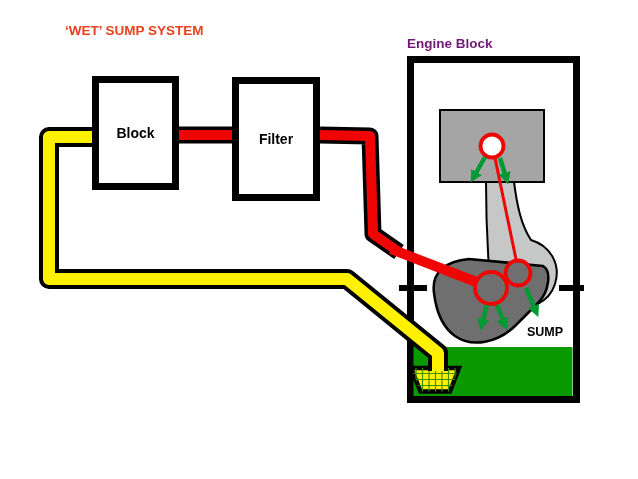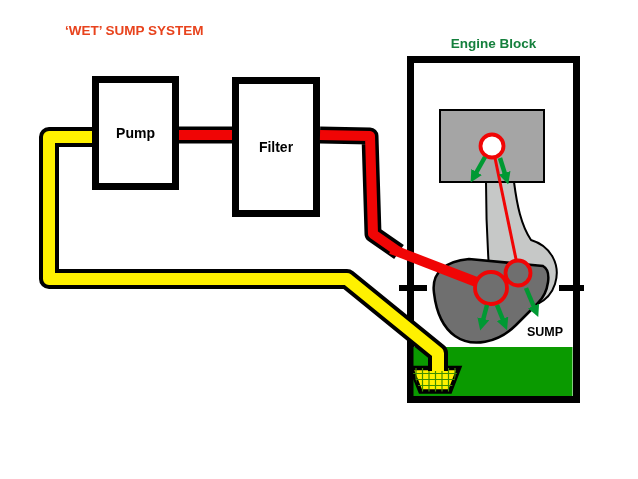--- a/index.html
+++ b/index.html
@@ -31,21 +31,21 @@
     display: flex;
     align-items: center;
     justify-content: center;
   }
   .box-label {
     font-weight: bold;
     font-size: 14px;
     color: #000000;
   }
   .pump   { left: 92px;  top: 76px; width: 87px;  height: 114px; z-index: 1; }
-  .filter { left: 232px; top: 77px; width: 88px;  height: 140px; z-index: 1; }
+  .filter { left: 232px; top: 77px; width: 88px;  height: 124px; z-index: 1; }
   .engine { left: 407px; top: 56px; width: 173px; height: 347px; z-index: 1; }
   svg.diagram {
     position: absolute;
     left: 0; top: 0;
     width: 638px; height: 479px;
     z-index: 2;
   }
   .label { position: absolute; z-index: 3; white-space: nowrap; }
   .title {
     left: 45px; top: 23px;
@@ -53,23 +53,22 @@
     color: var(--accent-text);
     margin-left: 20px;
   }
   .caption {
     left: 51px; top: 390px;
     font-weight: bold; font-size: 14px;
     color: var(--accent-text);
   }
   .engine-label {
     left: 407px; top: 36px; width: 173px;
-    text-align: center;
     font-weight: bold; font-size: 13.5px;
-    color: #15803d;
+    color: #701a75;
   }
   .sump-label {
     left: 527px; top: 325px;
     font-weight: bold; font-size: 12.5px;
     color: #000000;
     text-align: center;
   }
   
   .oil      { fill: var(--oil-green); }
   .tick     { stroke: var(--outline); stroke-width: 6; }
@@ -85,21 +84,21 @@
   .bearing  { stroke: var(--pipe-red); stroke-width: 3.8; }
   .arrow    { stroke: var(--arrow-green); stroke-width: 4.5; fill: none; }
   .arrow-head { fill: var(--arrow-green); }
 </style>
 </head>
 <body>
 
 <div class="slide">
 
   <div class="box pump">
-    <span class="box-label">Pump</span>
+    <span class="box-label">Block</span>
   </div>
   <div class="box filter">
     <span class="box-label">Filter</span>
   </div>
   <div class="box engine"></div>
 
   <svg class="diagram" viewBox="0 0 638 479">
     <defs>
       <clipPath id="basketClip">
         <path d="M 411 368 L 459 368 L 450 391.5 L 420.5 391.5 Z"></path>

